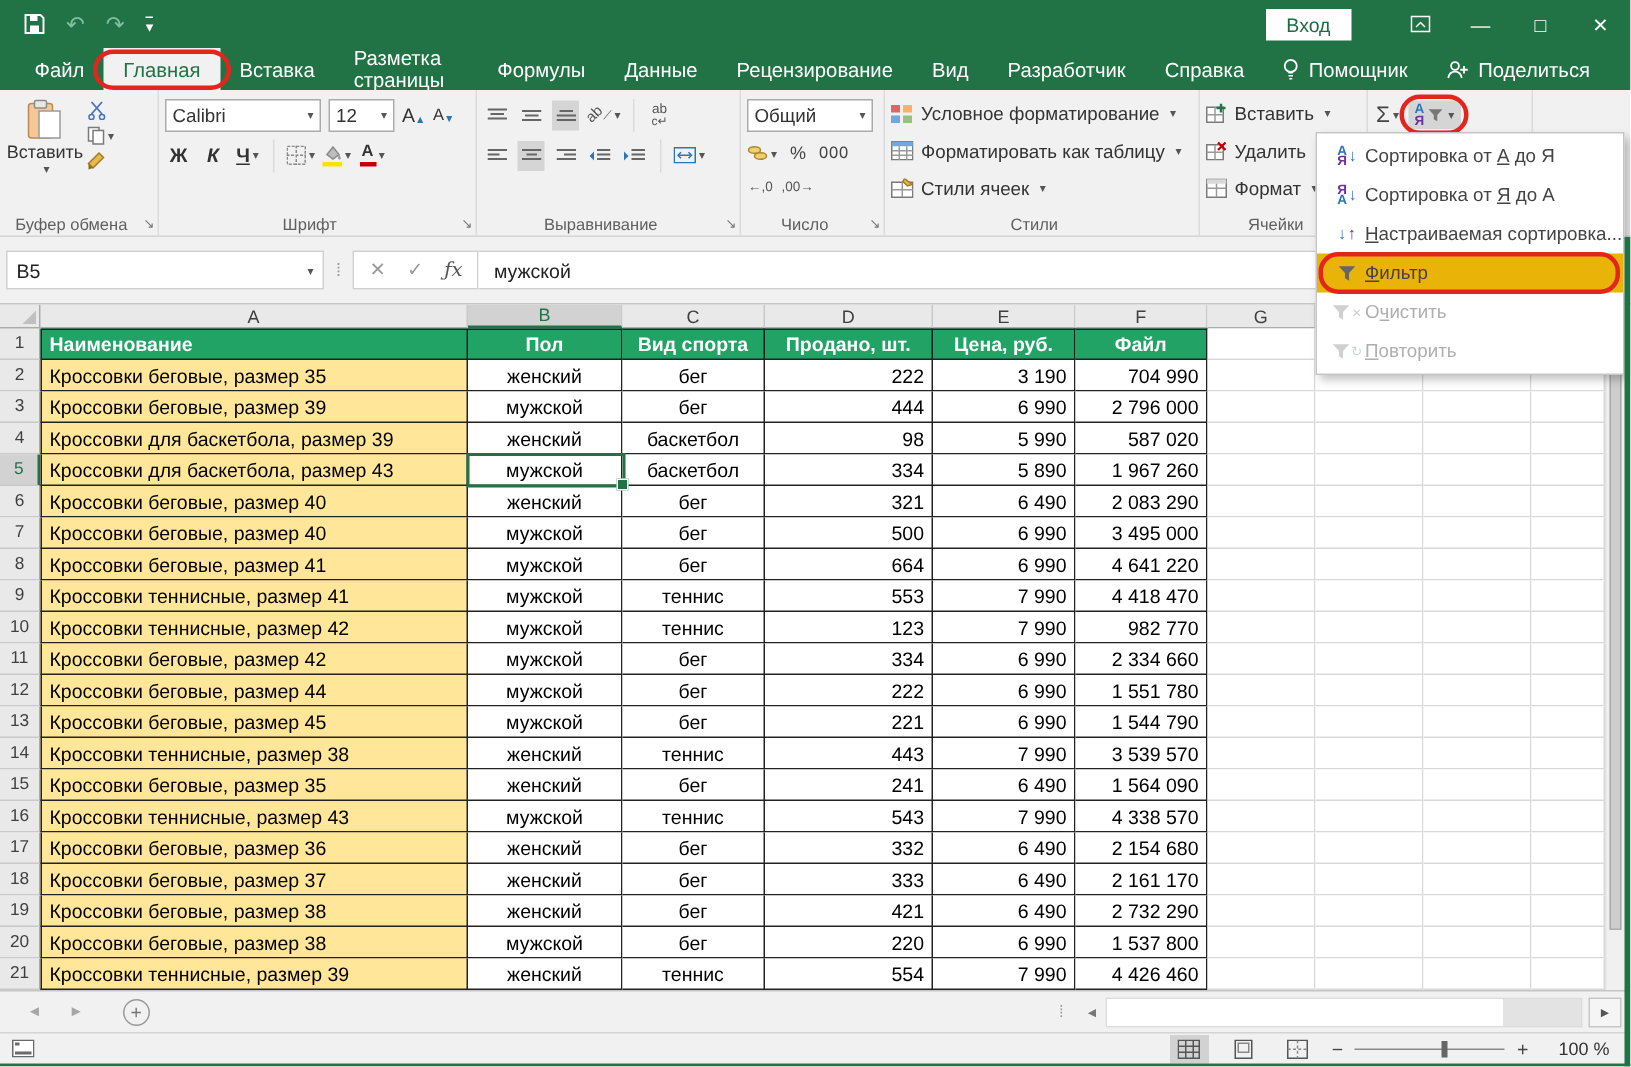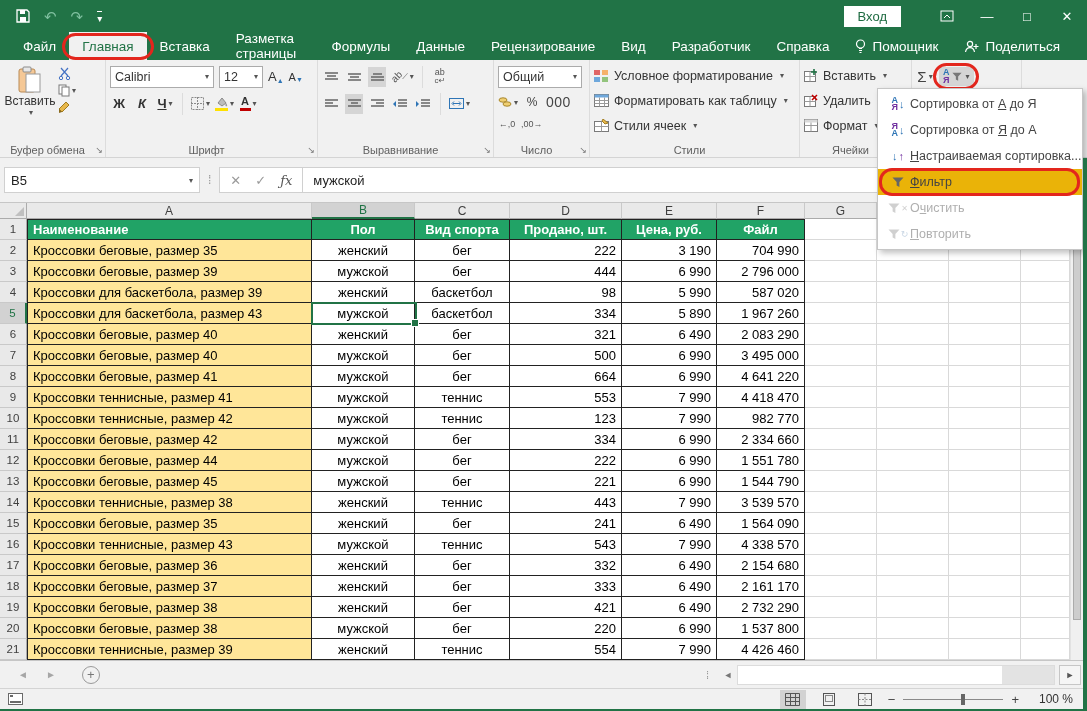--- a/index.html
+++ b/index.html
@@ -48,21 +48,21 @@
 .fillbar{display:inline-block;width:13px;height:3px;background:#ffe100;margin-top:1px}
 .redbar{display:inline-block;width:11px;height:3px;background:#c00000;margin-top:1px}
 .stack{display:flex;flex-direction:column;align-items:center;line-height:1}
 .sf-wrap{position:relative;display:flex;align-items:center;background:#d5d5d5;padding:2px 4px;gap:2px}
 .sf-wrap .oval{inset:-4px -5px -4px -6px;border-radius:15px}
 .azcol{display:flex;flex-direction:column;line-height:.78;font-size:9px;font-weight:bold}
 .azcol .a{color:#2e75b6}.azcol .z{color:#7030a0}
 
 
 #fbar{top:158px;height:45px;background:#f1f1f1;border-bottom:1px solid #c6c6c6;display:flex;align-items:center;z-index:5}
-#namebox{width:196px;height:26px;background:#fff;border:1px solid #d0d0d0;margin-left:4px;display:flex;align-items:center;padding:0 6px;font-size:13px;color:#222}
+#namebox{width:212px;height:26px;background:#fff;border:1px solid #d0d0d0;margin-left:4px;display:flex;align-items:center;padding:0 6px;font-size:13px;color:#222}
 #namebox .dd{margin-left:auto}
 .fsplit{color:#9a9a9a;margin:0 8px;font-size:12px}
 #fxbox{height:26px;background:#fff;border:1px solid #d0d0d0;display:flex;align-items:center;gap:14px;padding:0 10px;color:#9a9a9a}
 #fxbox .fx{font-style:italic;font-family:"DejaVu Serif",serif;color:#555}
 #formula-input{flex:1;height:26px;background:#fff;border:1px solid #d0d0d0;border-left:none;display:flex;align-items:center;padding:0 10px;font-size:13px;color:#222}
 #fbar-expand{width:26px;text-align:center;color:#777;font-size:10px}
 
 
 #gridwrap{top:203px;height:457px;background:#fff;z-index:1}
 #grid{display:grid;grid-template-columns:27px 285px 103px 95px 112px 95px 88px 72px 72px 72px 49px;grid-template-rows:16px repeat(21,21px);position:absolute;left:0;top:0}
@@ -397,21 +397,21 @@
               <ellipse cx="5" cy="4" rx="4" ry="2.2" fill="#f0cf72" stroke="#a9882f"></ellipse>
               <ellipse cx="9" cy="8" rx="4" ry="2.2" fill="#f0cf72" stroke="#a9882f"></ellipse>
             </svg>
           </span>
           <span class="dd">▾</span>
         </button>
       <button class="icbtn">
           <span style="font-size:12px">%</span>
         </button>
       <button class="icbtn">
-          <span style="font-size:14px;letter-spacing:.5px">000</span>
+          <span style="font-size:11px;letter-spacing:.5px">000</span>
         </button>
     </div>
     <div class="frow" style="height:20px">
       <button class="icbtn">
           <span style="font-size:9px;color:#555">←,0</span>
         </button>
       <button class="icbtn">
           <span style="font-size:9px;color:#555">,00→</span>
         </button>
     </div>

